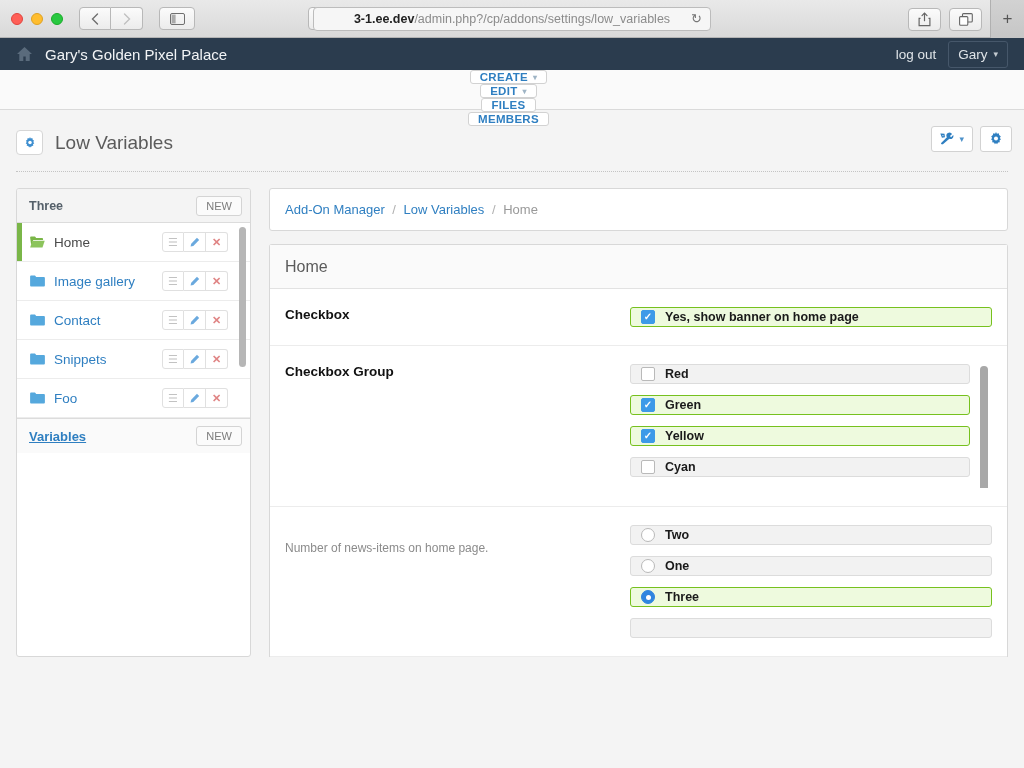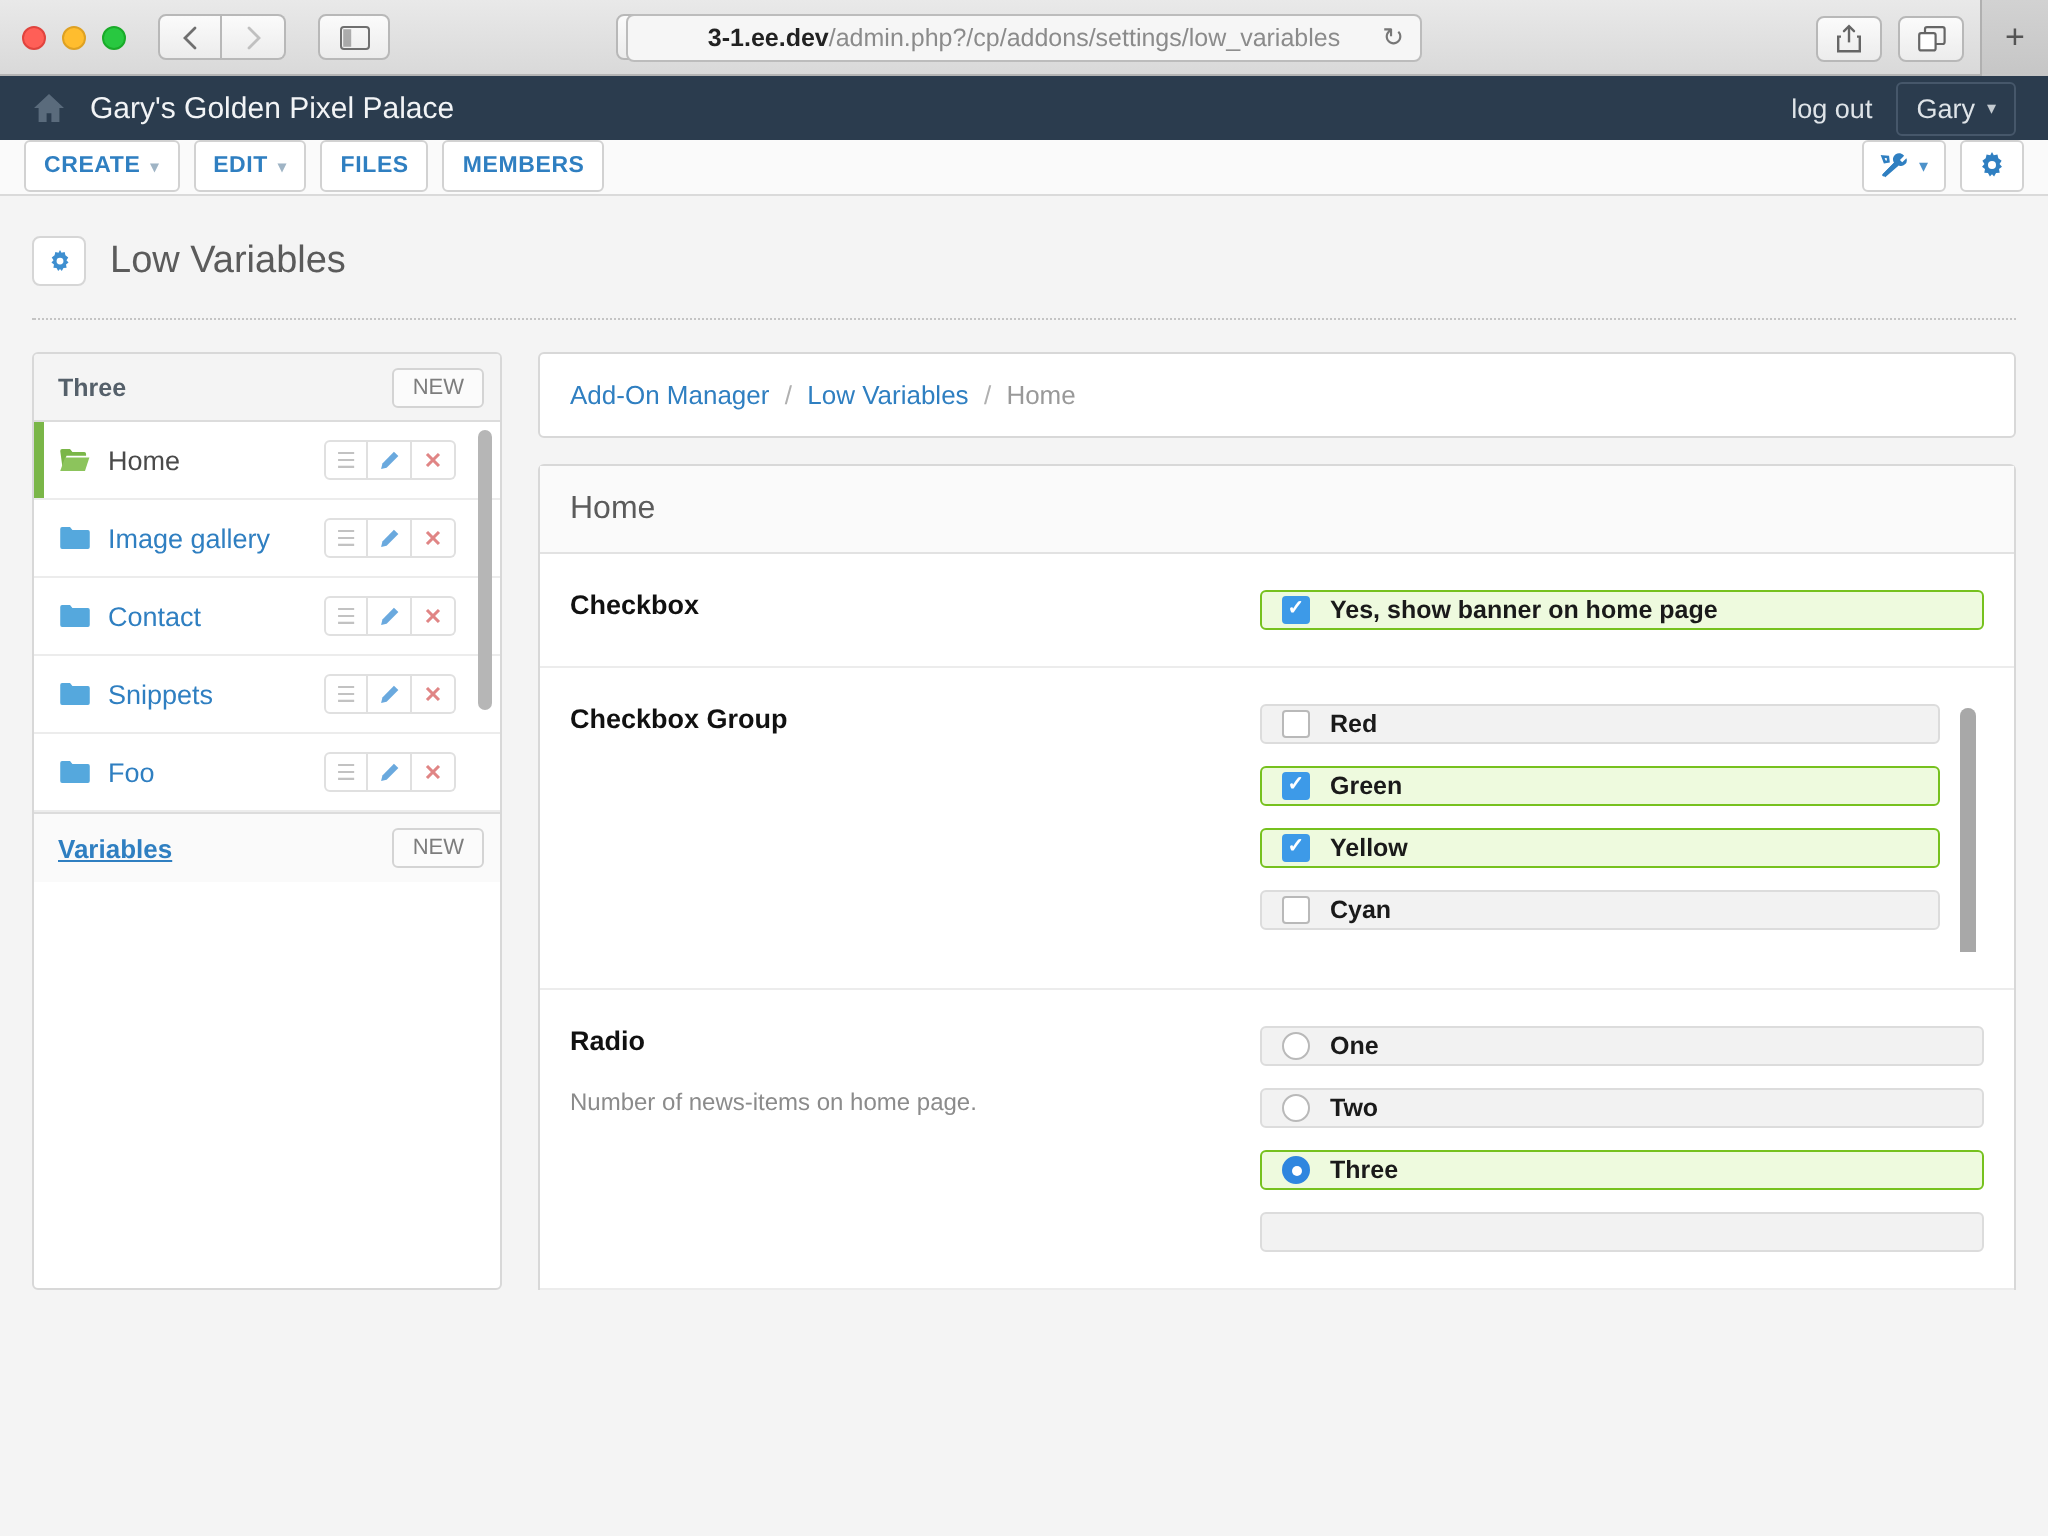--- a/index.html
+++ b/index.html
@@ -72,23 +72,23 @@
   .logout { font-size: 13.5px; color: #dfe4e8; }
   .user-pill {
     font-size: 13.5px; color: #dfe4e8;
     border: 1px solid #46576a; border-radius: 3px;
     padding: 5px 9px; display: flex; align-items: center; gap: 6px;
   }
   .caret { font-size: 9px; opacity: .85; }
 
   
   .navbar {
-    height: 28px; background: #fafafa;
+    height: 40px; background: #fafafa;
     border-bottom: 1px solid #dadada;
-    display: flex; align-items: flex-start; padding: 0 12px;
+    display: flex; align-items: center; padding: 0 12px; flex-direction: column;
   }
   .nav-btn {
     height: 26px;
     background: #fff; border: 1px solid #d2d2d2; border-radius: 3px;
     color: #2f7fc1; font-size: 11.5px; font-weight: bold;
     letter-spacing: .3px;
     display: flex; align-items: center; gap: 5px;
     padding: 0 9px; margin-right: 7px;
   }
   .nav-btn .caret { color: #8fa8bb; font-size: 8px; }
@@ -527,31 +527,30 @@
               <span class="opt-label">Cyan</span>
             </div>
             <div class="track"></div>
             <div class="thumb"></div>
           </div>
         </div>
       </div>
 
       <div class="field">
         <div class="field-label">
-          <div class="field-name">Radio</div>
           <div class="field-desc">Number of news-items on home page.</div>
         </div>
         <div class="field-control">
           <div class="opt">
             <span class="radio"></span>
-            <span class="opt-label">One</span>
+            <span class="opt-label">Two</span>
           </div>
           <div class="opt">
             <span class="radio"></span>
-            <span class="opt-label">Two</span>
+            <span class="opt-label">One</span>
           </div>
           <div class="opt checked">
             <span class="radio on"></span>
             <span class="opt-label">Three</span>
           </div>
           <div class="opt">
             
             
           </div>
         </div>

